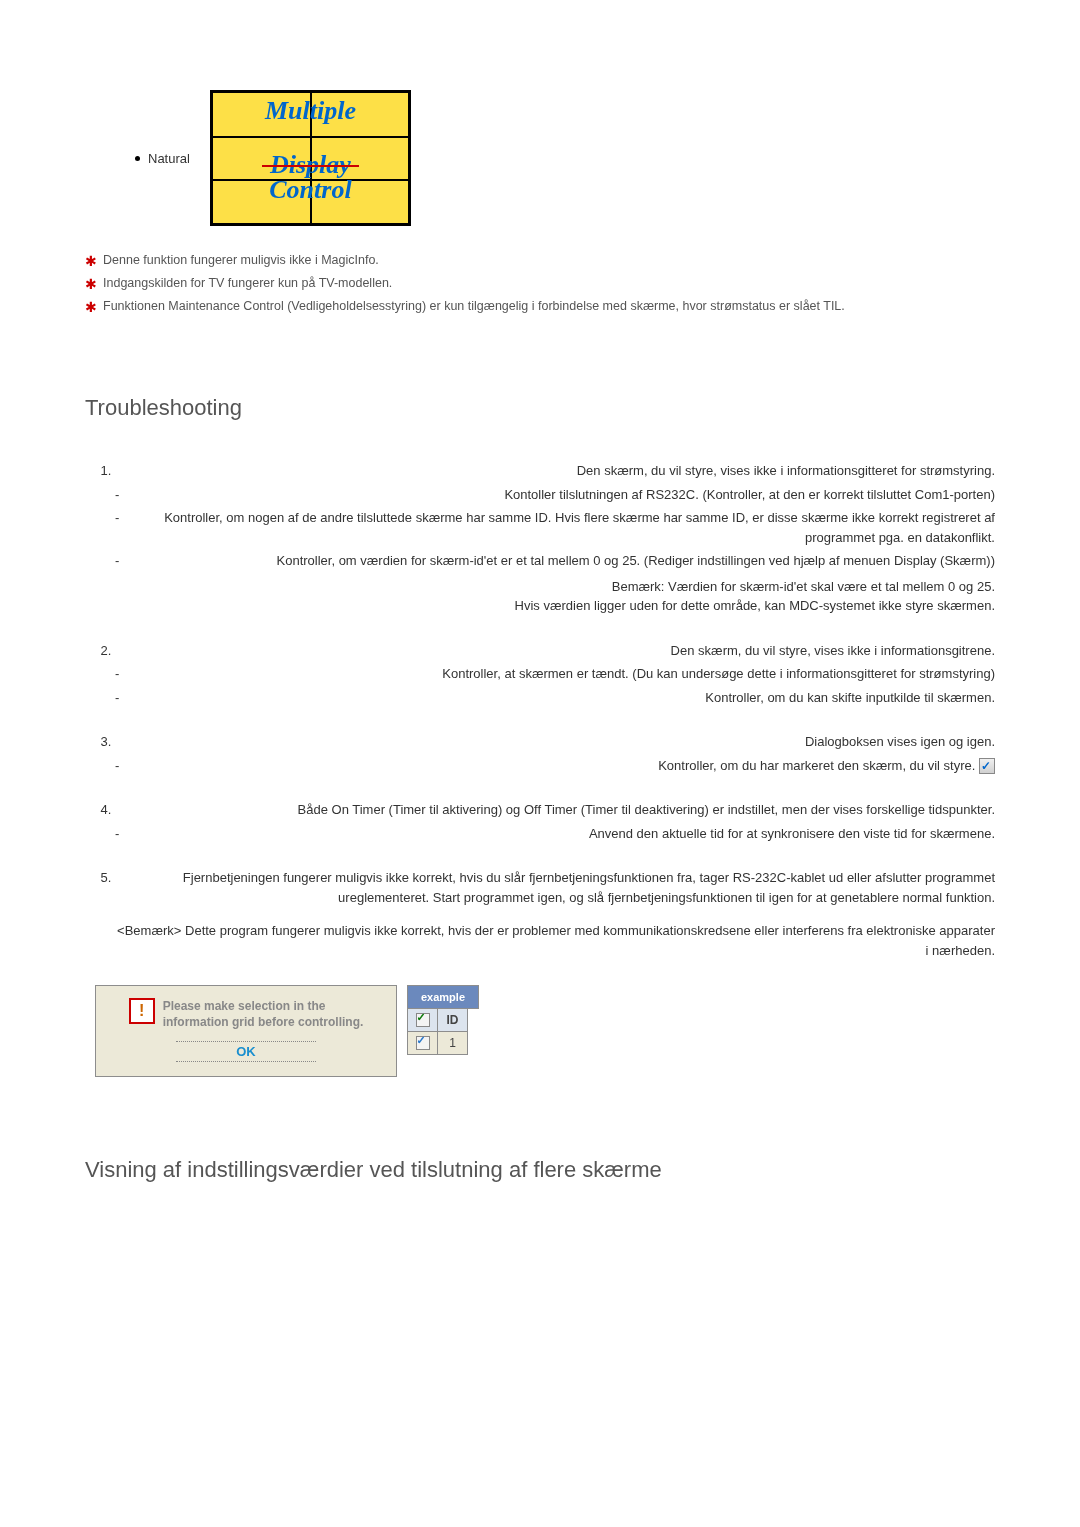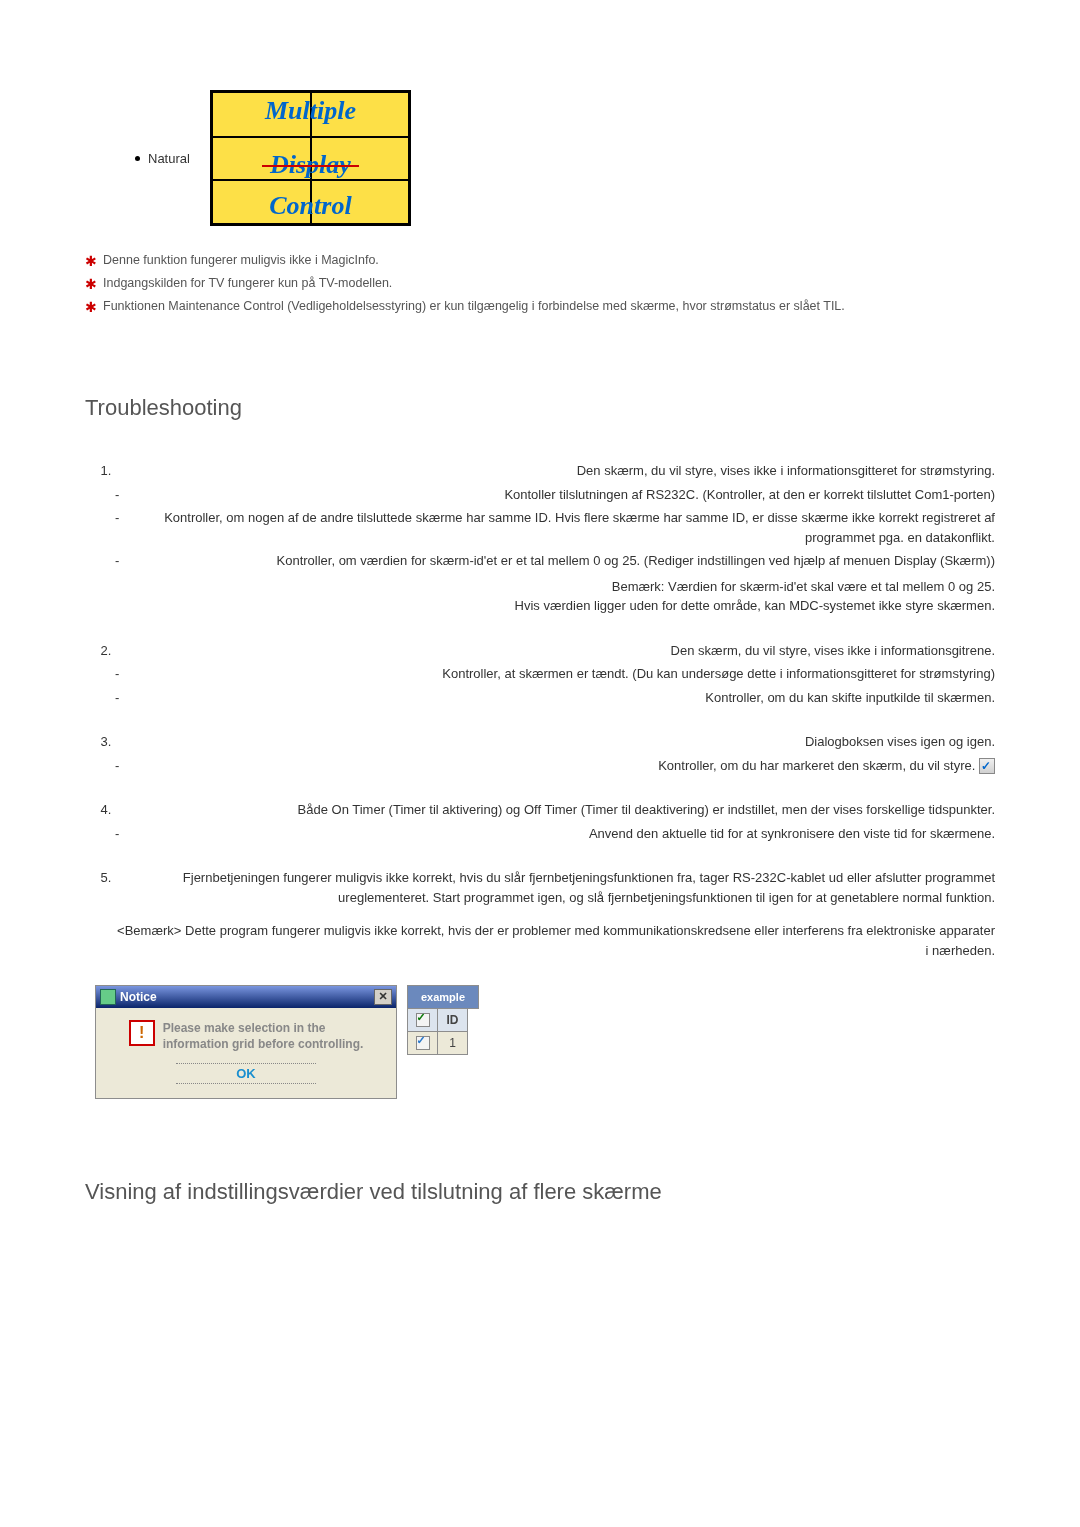--- a/index.html
+++ b/index.html
@@ -291,21 +291,21 @@
 
   <div class="natural-row">
     <span class="bullet"></span>
     <span class="natural-label">Natural</span>
     <div class="mdc-logo">
       <div class="vline"></div>
       <div class="hline" style="top:33%"></div>
       <div class="hline" style="top:66%"></div>
       <div class="mdc-text" style="top:3px">Multiple</div>
       <div class="mdc-text strike" style="top:57px">Display</div>
-      <div class="mdc-text" style="top:98px">Control</div>
+      <div class="mdc-text" style="top:82px">Control</div>
     </div>
   </div>
 
   <ul class="star-list">
     <li>Denne funktion fungerer muligvis ikke i MagicInfo.</li>
     <li>Indgangskilden for TV fungerer kun på TV-modellen.</li>
     <li>Funktionen Maintenance Control (Vedligeholdelsesstyring) er kun tilgængelig i forbindelse med skærme, hvor strømstatus er slået TIL.</li>
   </ul>
 
   <h2 class="section">Troubleshooting</h2>
@@ -354,25 +354,20 @@
       <span>Fjernbetjeningen fungerer muligvis ikke korrekt, hvis du slår fjernbetjeningsfunktionen fra, tager RS-232C-kablet ud eller afslutter programmet ureglementeret. Start programmet igen, og slå fjernbetjeningsfunktionen til igen for at genetablere normal funktion.</span>
       <div style="margin-top:14px">
         <span>&lt;Bemærk&gt;</span>
         <span>Dette program fungerer muligvis ikke korrekt, hvis der er problemer med kommunikationskredsene eller interferens fra elektroniske apparater i nærheden.</span>
       </div>
     </li>
   </ol>
 
   <div class="notice-area">
     <div class="notice-dialog">
-      <div class="notice-title">
-        <span class="doc-icon"></span>
-        <span>Notice</span>
-        <span class="close">✕</span>
-      </div>
       <div class="notice-body">
         <div class="notice-msg-row">
           <div class="warn-icon">!</div>
           <div class="notice-msg">
             <div>Please make selection in the</div>
             <div>information grid before controlling.</div>
           </div>
         </div>
         <div class="ok-btn">OK</div>
       </div>

